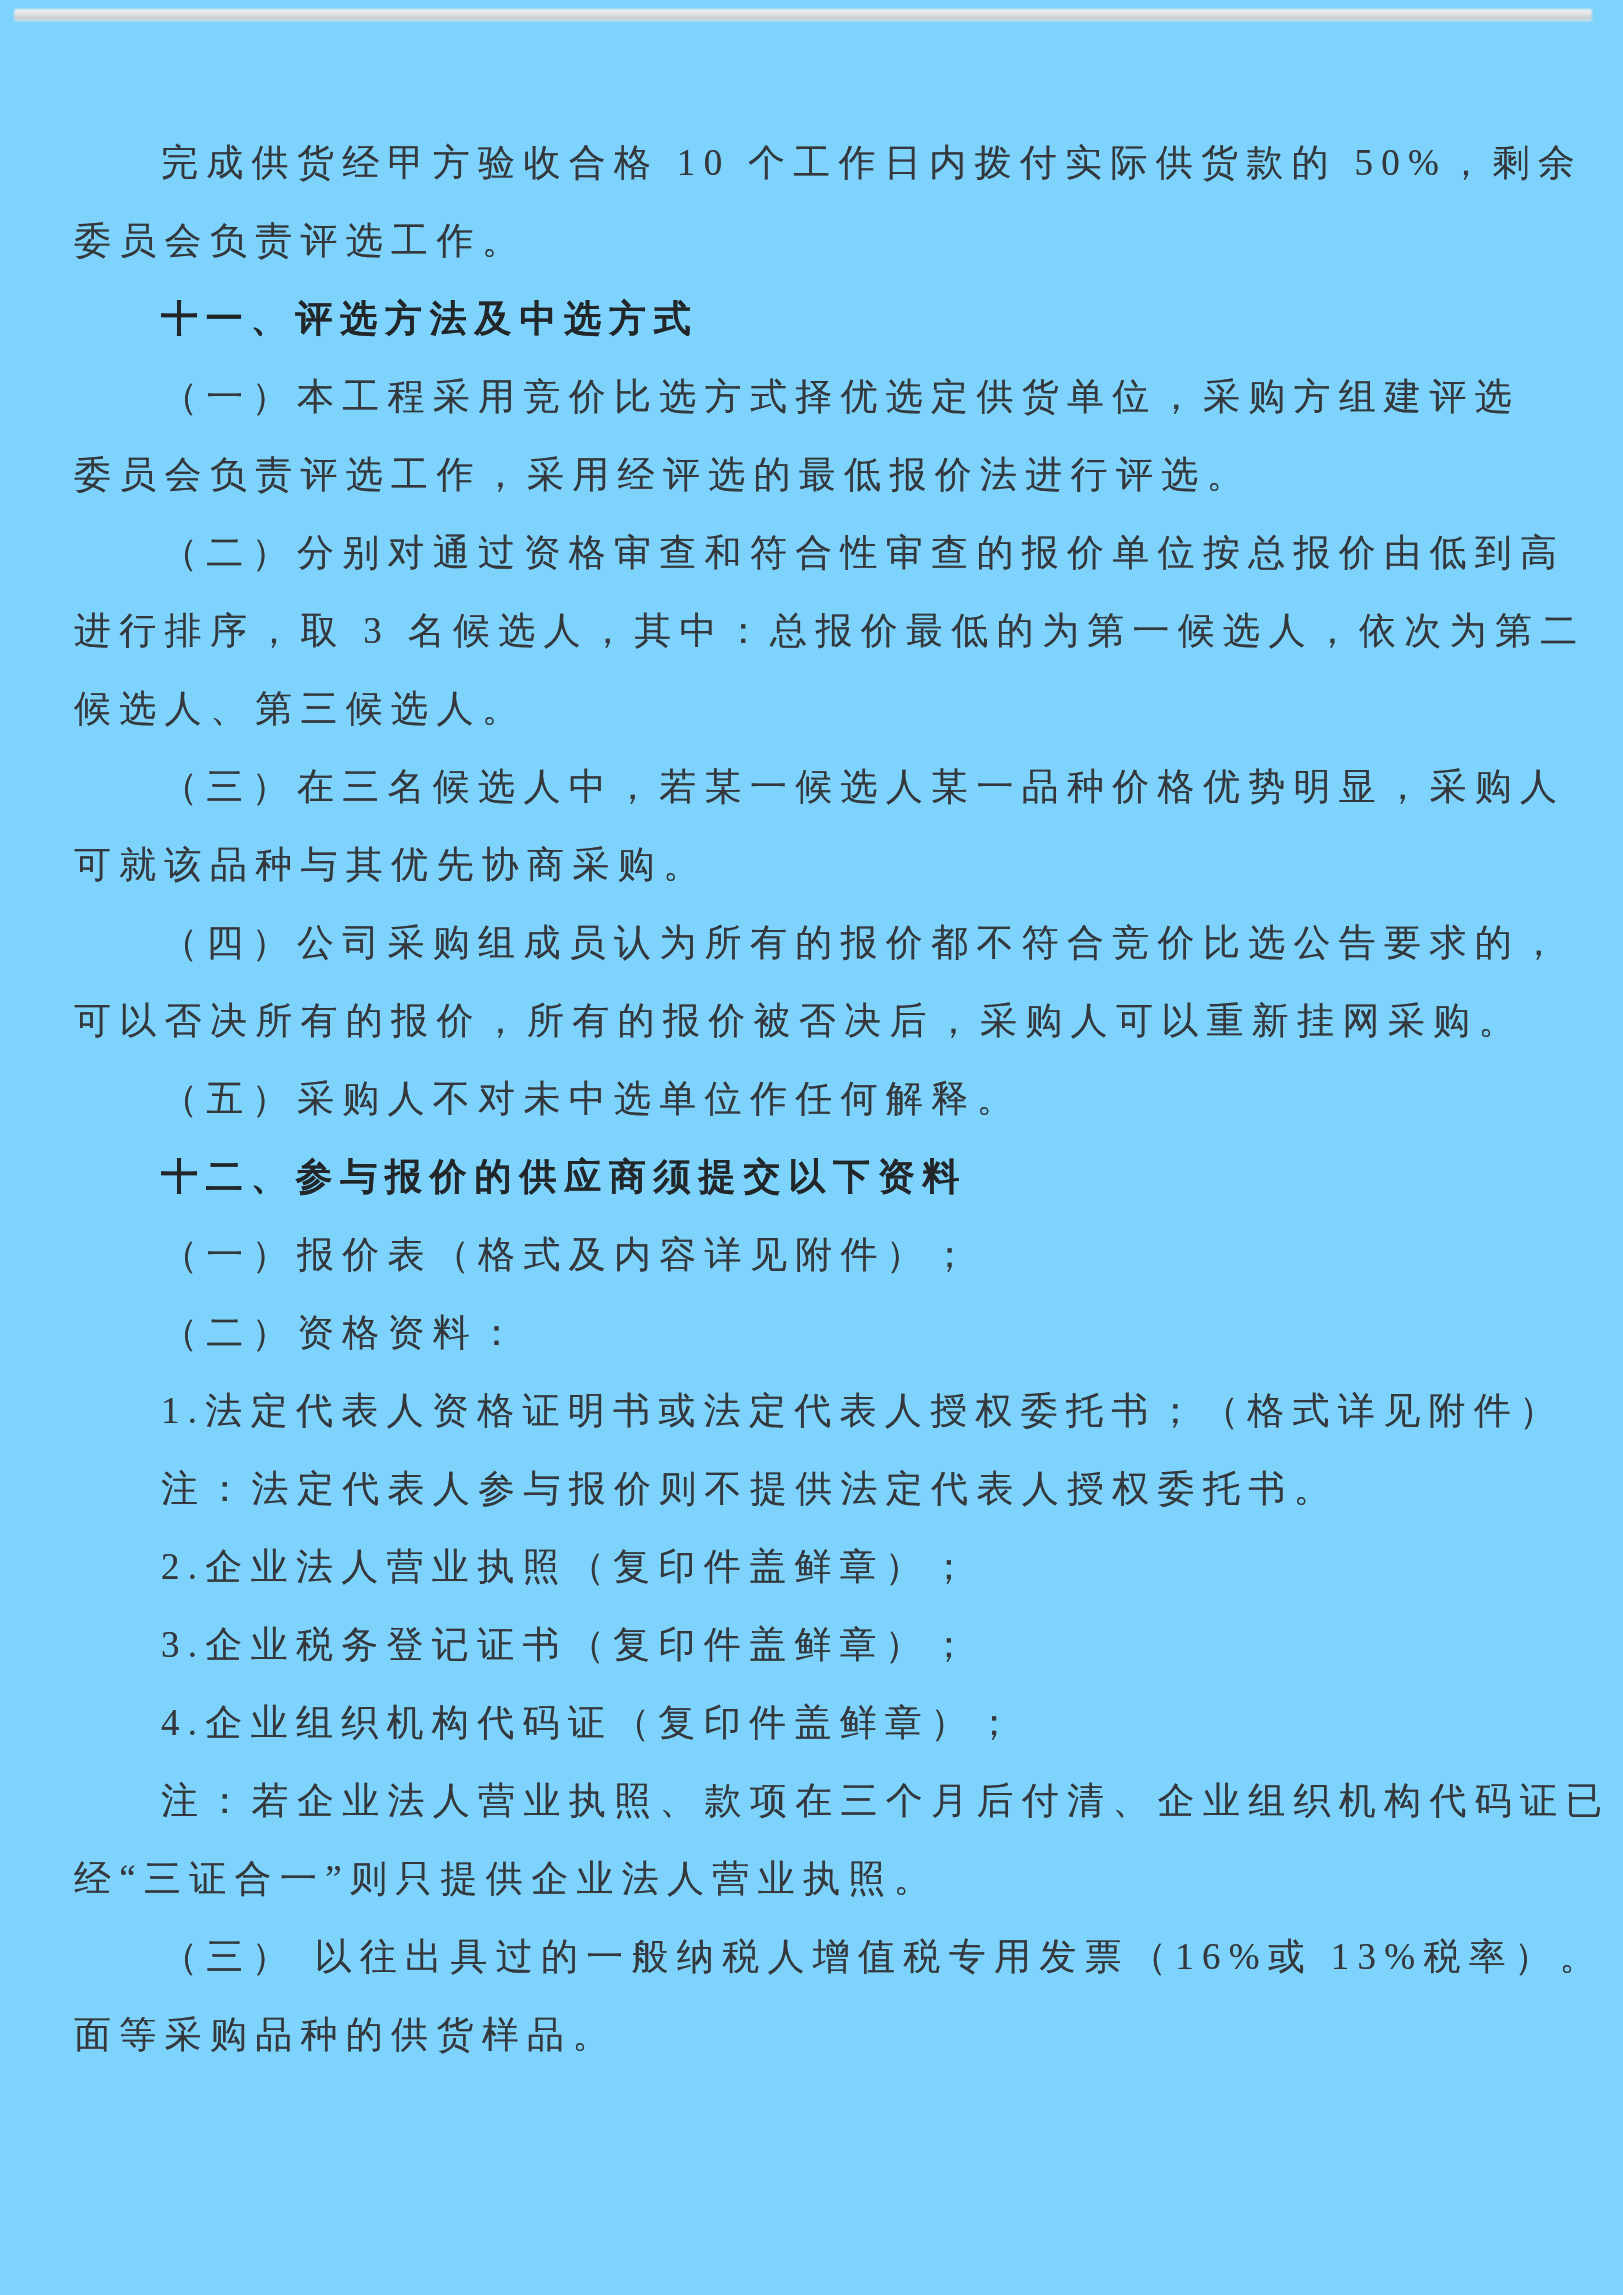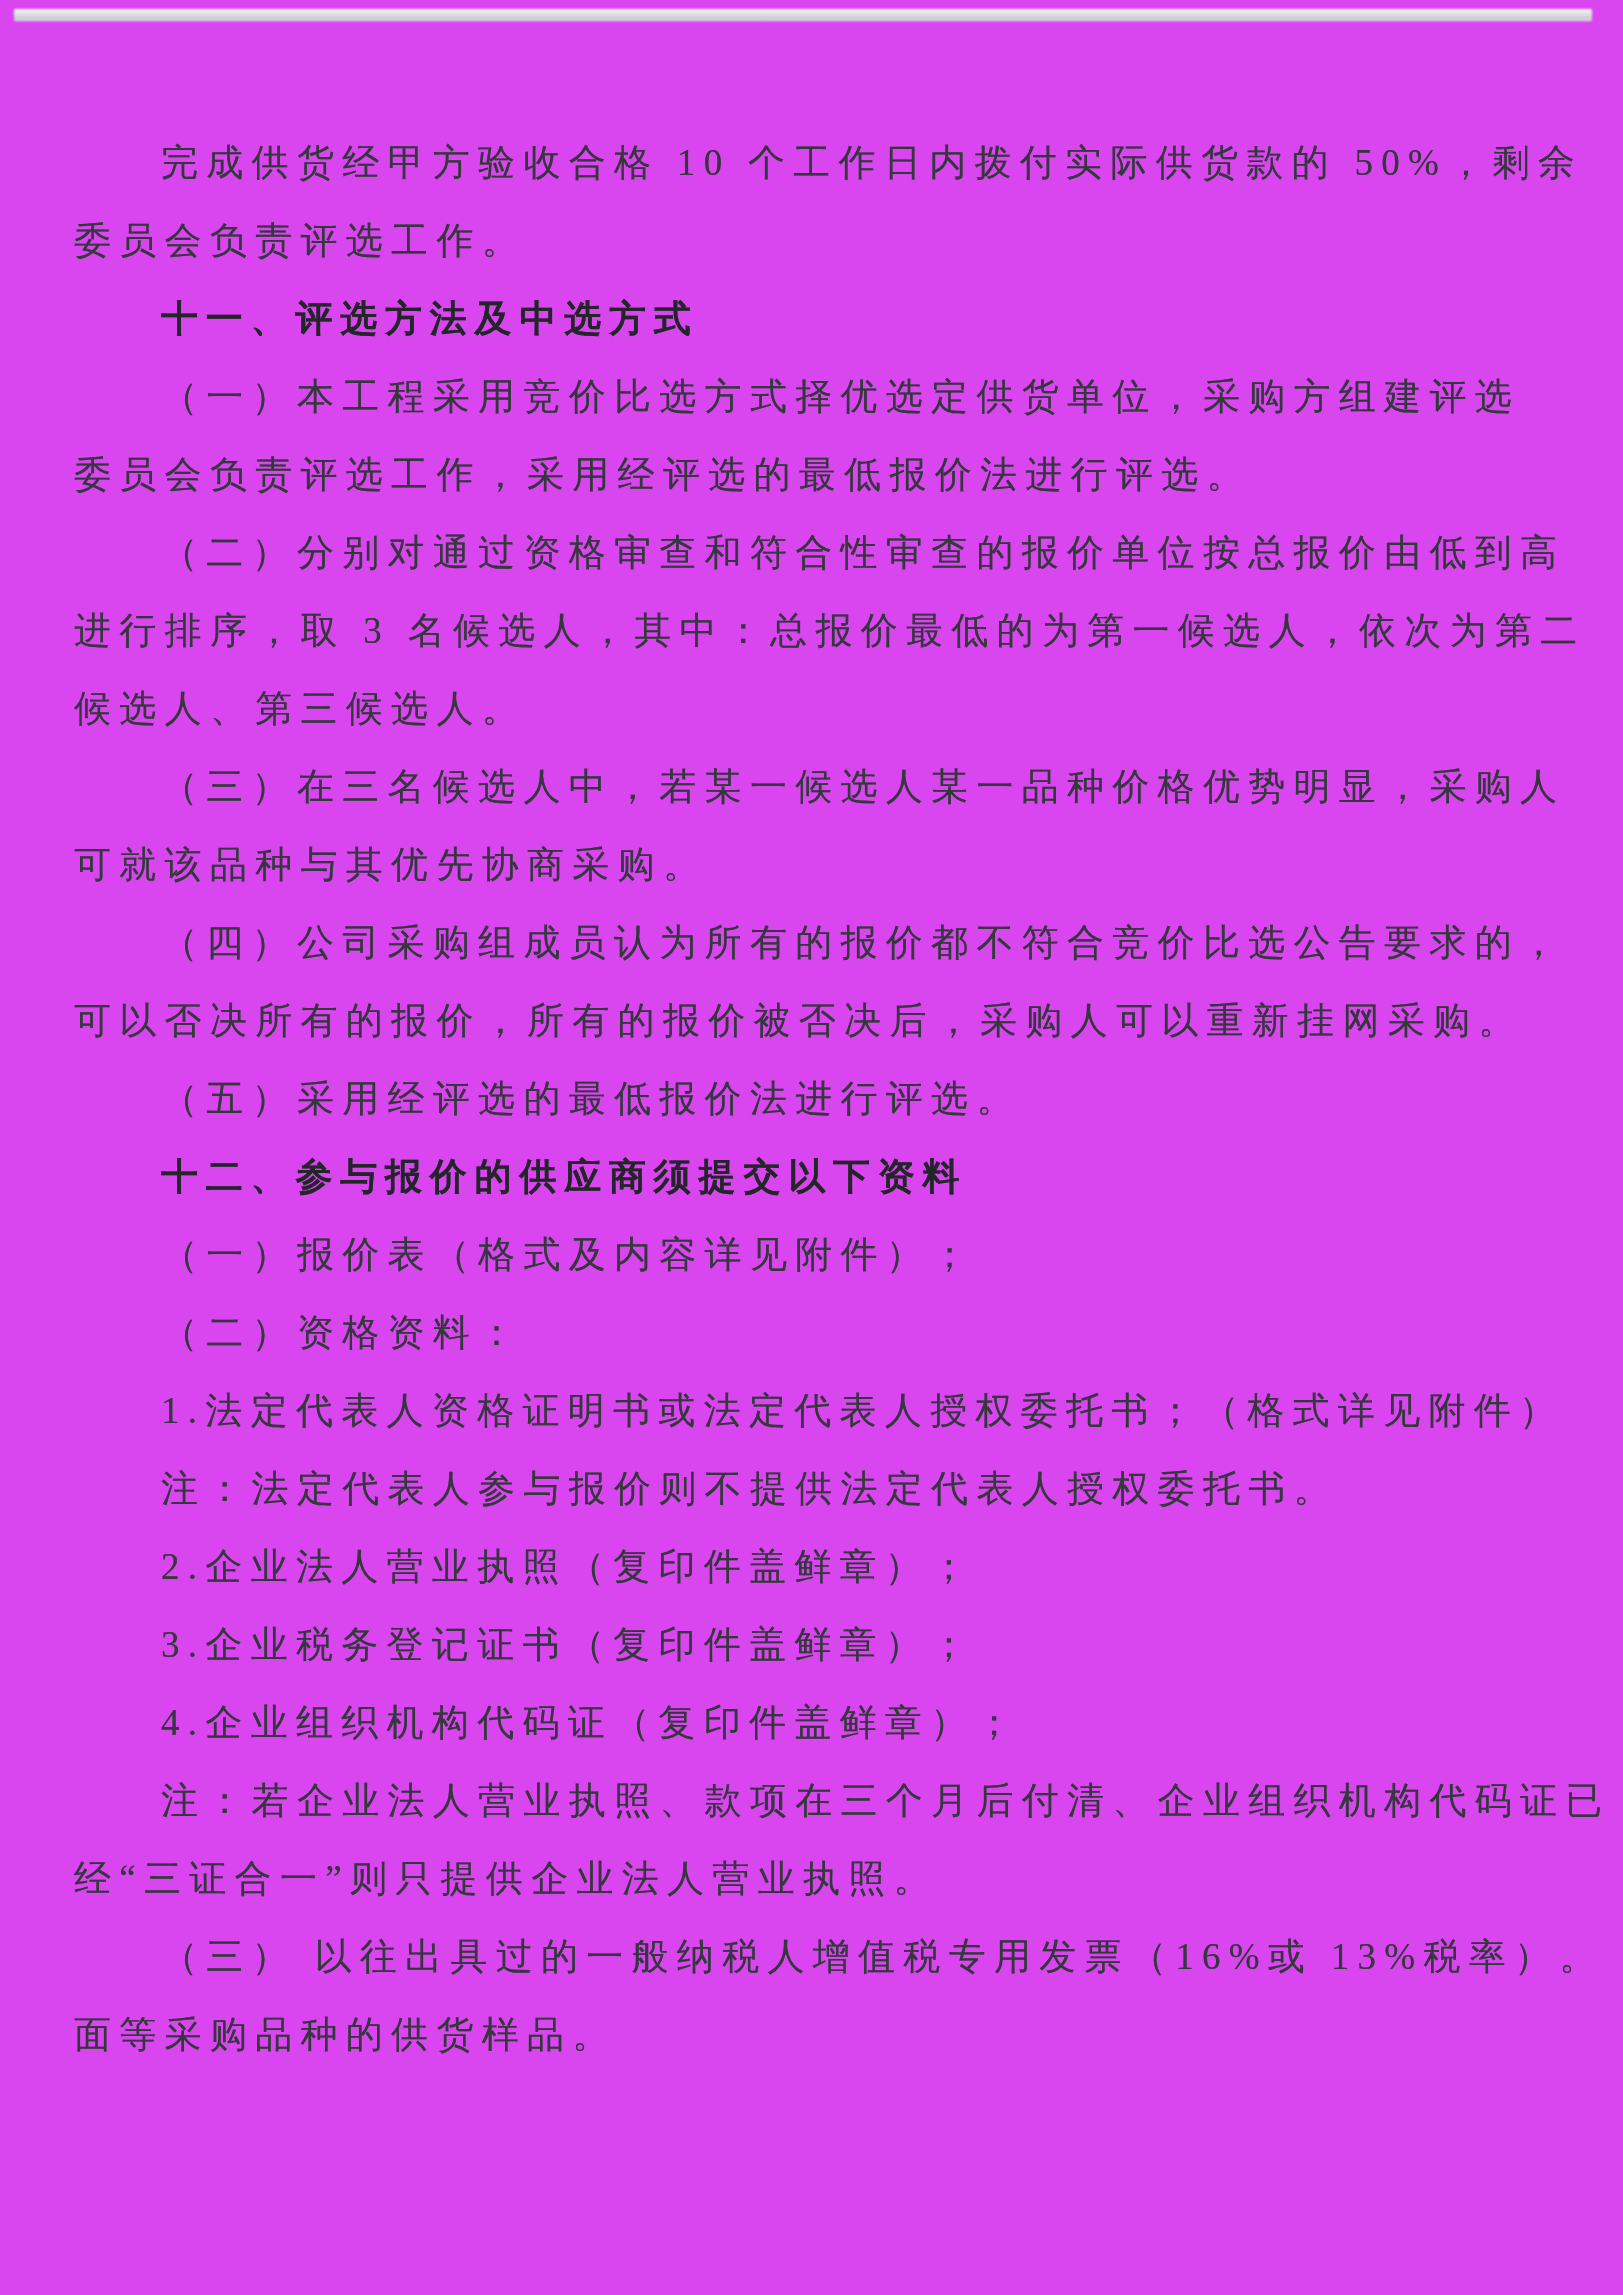--- a/index.html
+++ b/index.html
@@ -9,21 +9,21 @@
   body {
     width: 1624px;
     height: 2295px;
     background: #e8e8e8;
     font-family: "Liberation Serif", "DejaVu Serif", serif;
   }
   .page {
     position: relative;
     width: 1624px;
     height: 2295px;
-    background: #d946ef;
+    background: #7dd3fc;
     overflow: hidden;
     color: #34383c;
   }
   
   .scan-band {
     position: absolute;
     left: 13.7px;
     top: 9.3px;
     width: 1578px;
     height: 11.8px;
@@ -70,21 +70,21 @@
       <div class="line indent heading">十一、评选方法及中选方式</div>
       <div class="line indent">（一）本工程采用竞价比选方式择优选定供货单位，采购方组建评选</div>
       <div class="line">委员会负责评选工作，采用经评选的最低报价法进行评选。</div>
       <div class="line indent">（二）分别对通过资格审查和符合性审查的报价单位按总报价由低到高</div>
       <div class="line">进行排序，取 3 名候选人，其中：总报价最低的为第一候选人，依次为第二</div>
       <div class="line">候选人、第三候选人。</div>
       <div class="line indent">（三）在三名候选人中，若某一候选人某一品种价格优势明显，采购人</div>
       <div class="line">可就该品种与其优先协商采购。</div>
       <div class="line indent">（四）公司采购组成员认为所有的报价都不符合竞价比选公告要求的，</div>
       <div class="line">可以否决所有的报价，所有的报价被否决后，采购人可以重新挂网采购。</div>
-      <div class="line indent">（五）采用经评选的最低报价法进行评选。</div>
+      <div class="line indent">（五）采购人不对未中选单位作任何解释。</div>
       <div class="line indent heading">十二、参与报价的供应商须提交以下资料</div>
       <div class="line indent">（一）报价表（格式及内容详见附件）；</div>
       <div class="line indent">（二）资格资料：</div>
       <div class="line indent">1.法定代表人资格证明书或法定代表人授权委托书；（格式详见附件）</div>
       <div class="line indent">注：法定代表人参与报价则不提供法定代表人授权委托书。</div>
       <div class="line indent">2.企业法人营业执照（复印件盖鲜章）；</div>
       <div class="line indent">3.企业税务登记证书（复印件盖鲜章）；</div>
       <div class="line indent">4.企业组织机构代码证（复印件盖鲜章）；</div>
       <div class="line indent">注：若企业法人营业执照、款项在三个月后付清、企业组织机构代码证已</div>
       <div class="line">经“三证合一”则只提供企业法人营业执照。</div>

